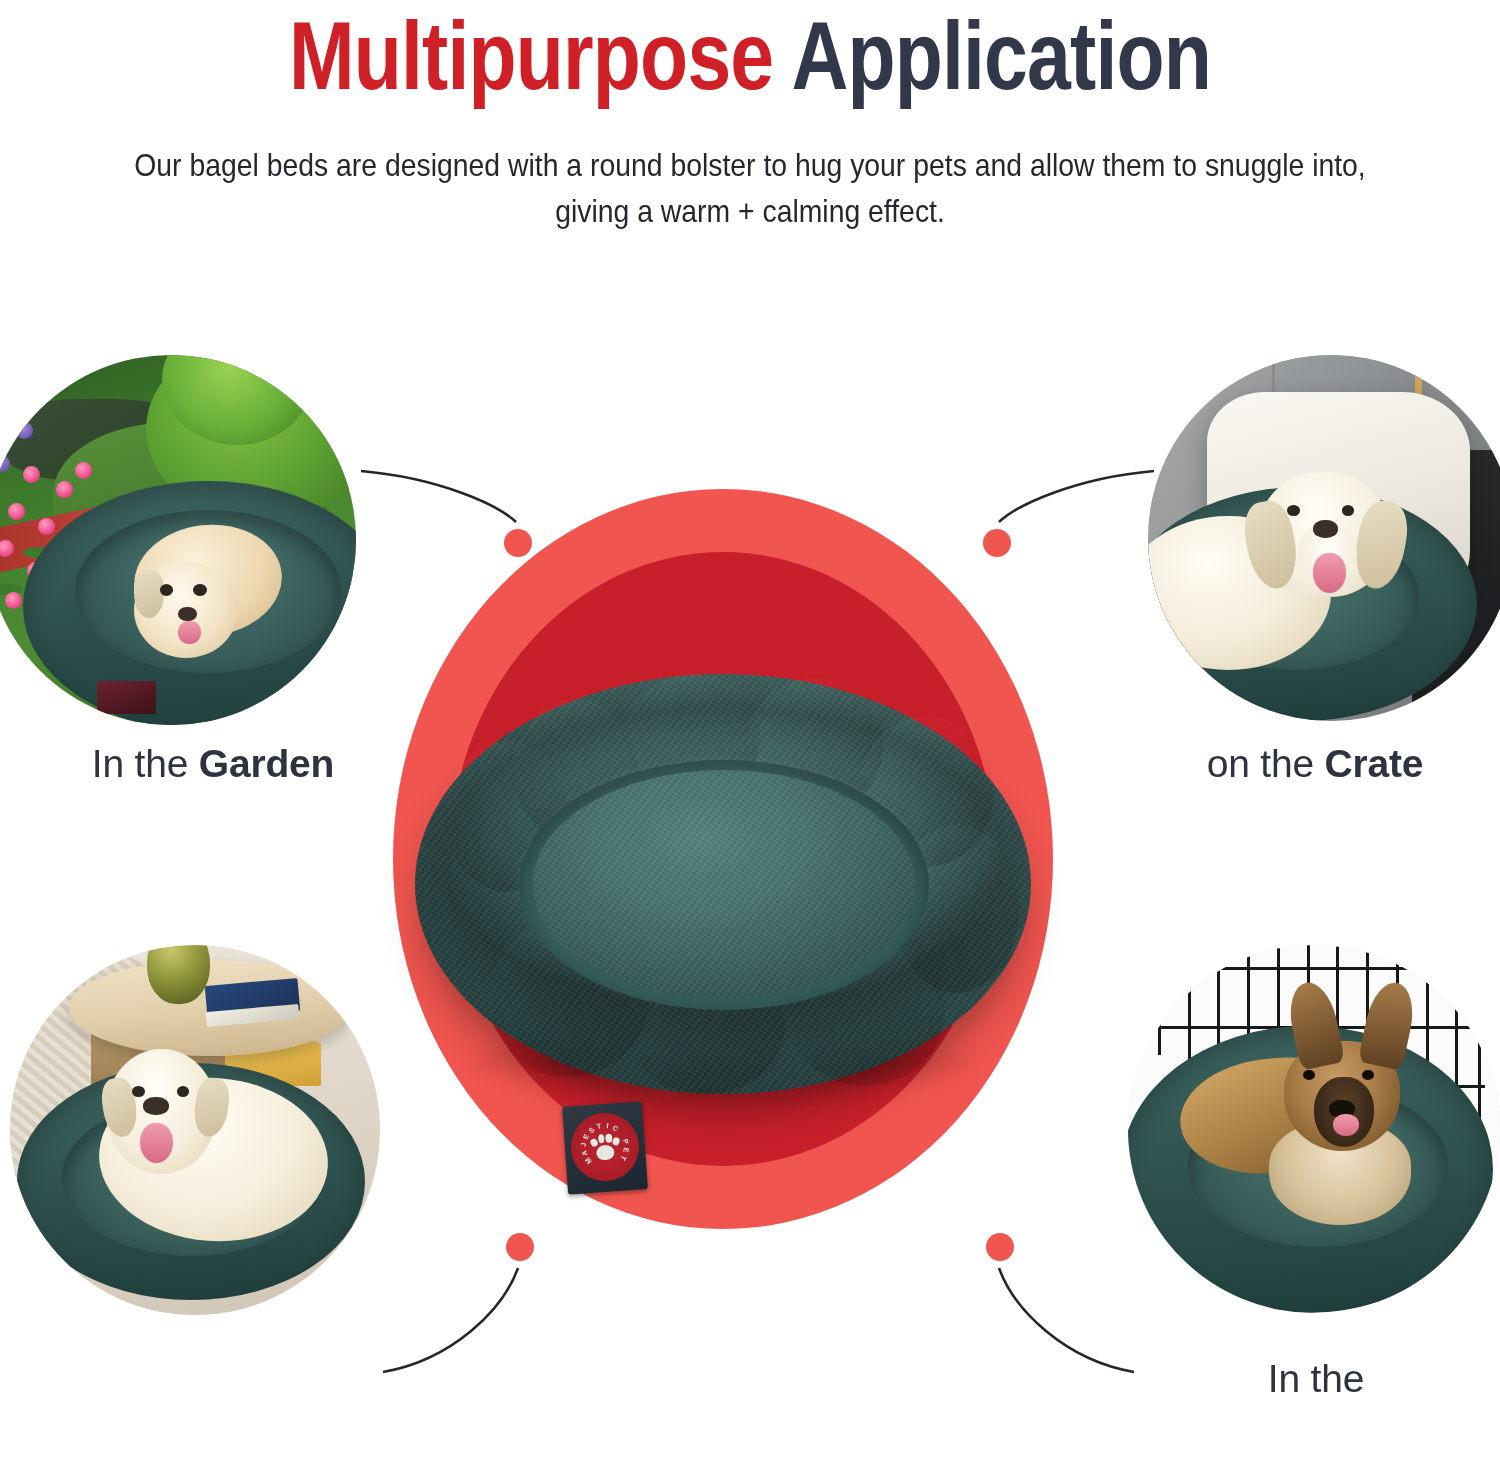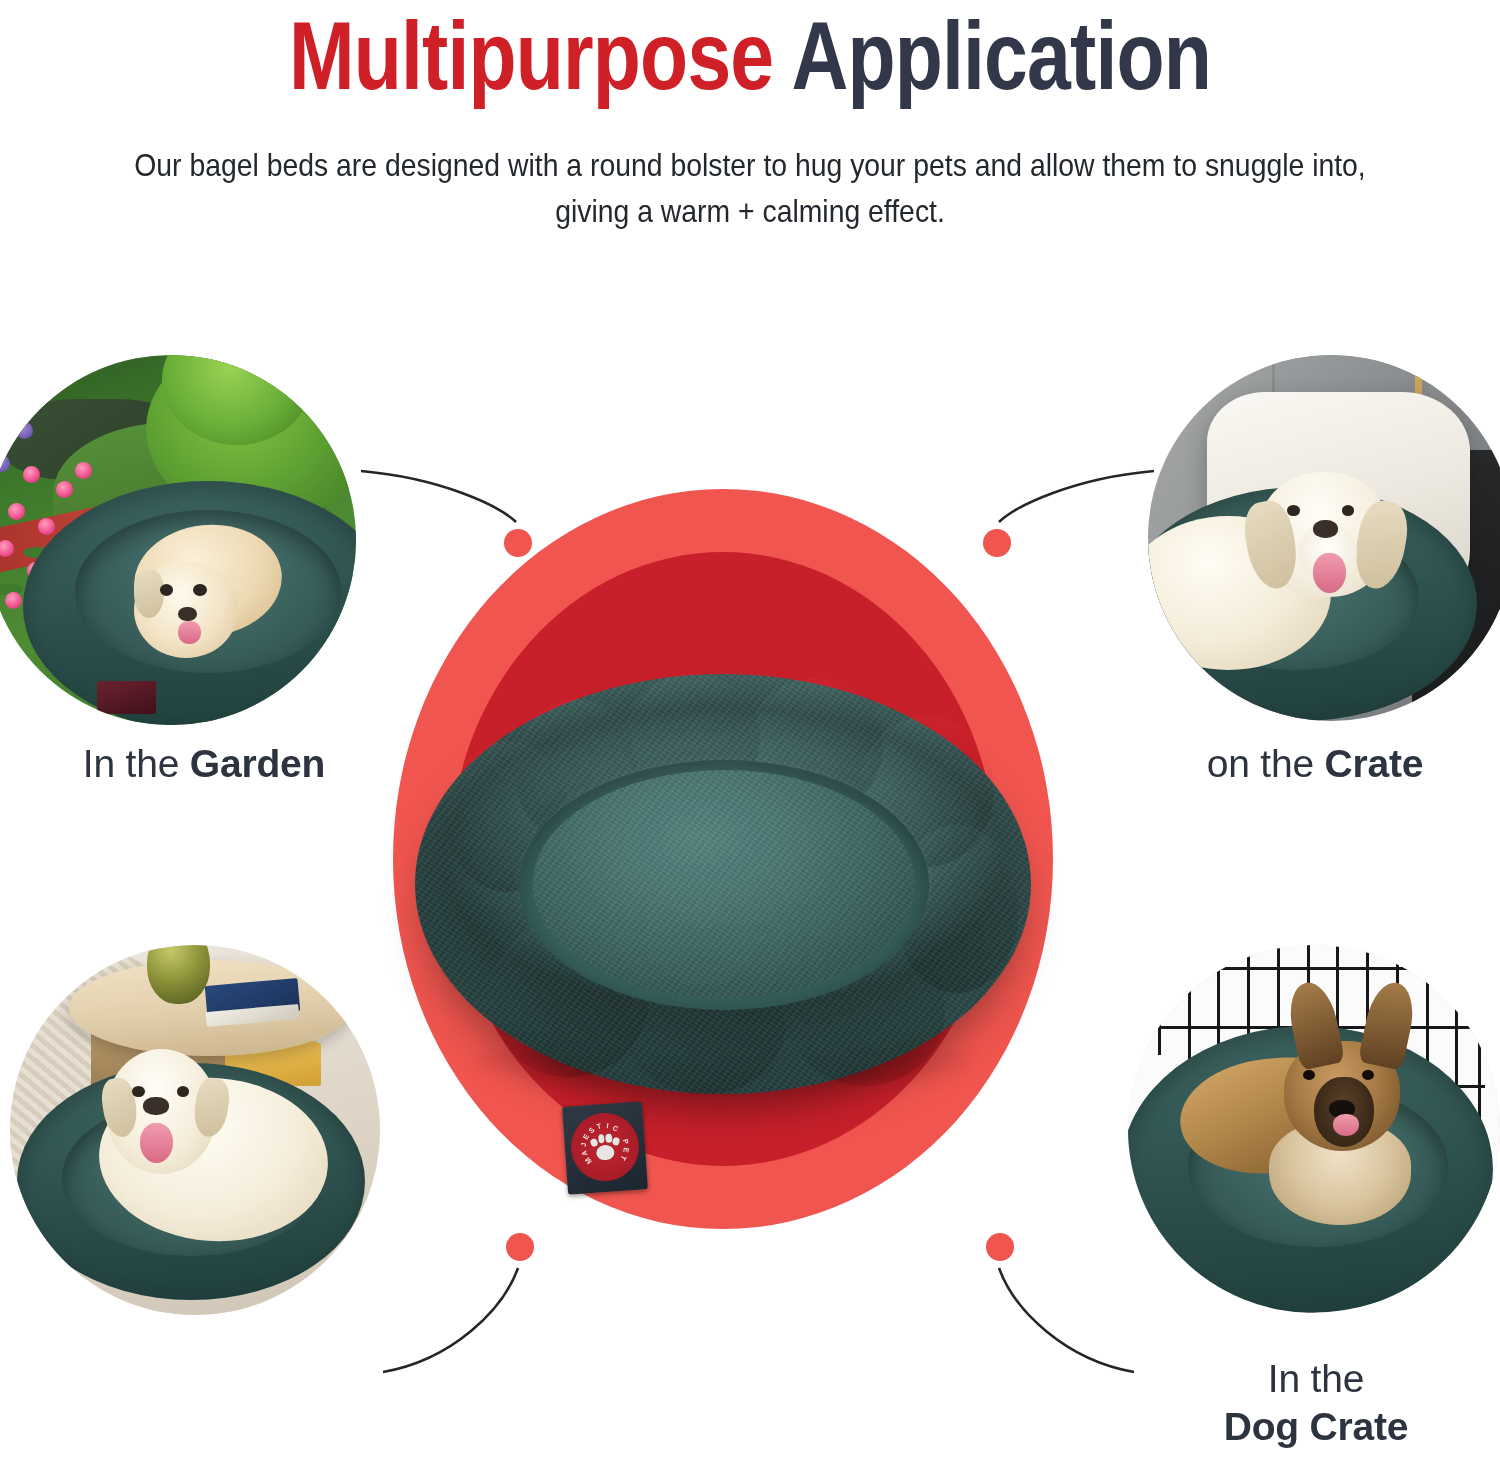--- a/index.html
+++ b/index.html
@@ -321,21 +321,21 @@
 
   
   .caption {
     position:absolute;
     font-size:39px;
     line-height:1.22;
     color:#2E3340;
     letter-spacing:-0.2px;
   }
   .caption b { font-weight:bold; }
-  #cap-garden { left:6px;    top:740px;  width:360px; text-align:center;padding-left:36px; }
+  #cap-garden { left:15px;    top:740px;  width:360px; text-align:center;padding-left:36px; }
   #cap-sofa   { left:1140px; top:740px;  width:350px; text-align:center; }
   #cap-room   { left:0px;    top:1355px; width:360px; text-align:center; }
   #cap-crate  { left:1140px; top:1355px; width:352px; text-align:center; }
 </style>
 </head>
 <body>
 
 <div class="header">
   <div class="title">
     <span class="red">Multipurpose</span>
@@ -531,14 +531,13 @@
 
 <div class="caption" id="cap-sofa">
   <div><span>on the </span><b>Crate</b></div>
 </div>
 
 <div class="caption" id="cap-room">
 </div>
 
 <div class="caption" id="cap-crate">
   <div><span>In the </span></div>
-  <div><b>Dog Crate</b></div>
 </div>
 
 </body></html>

